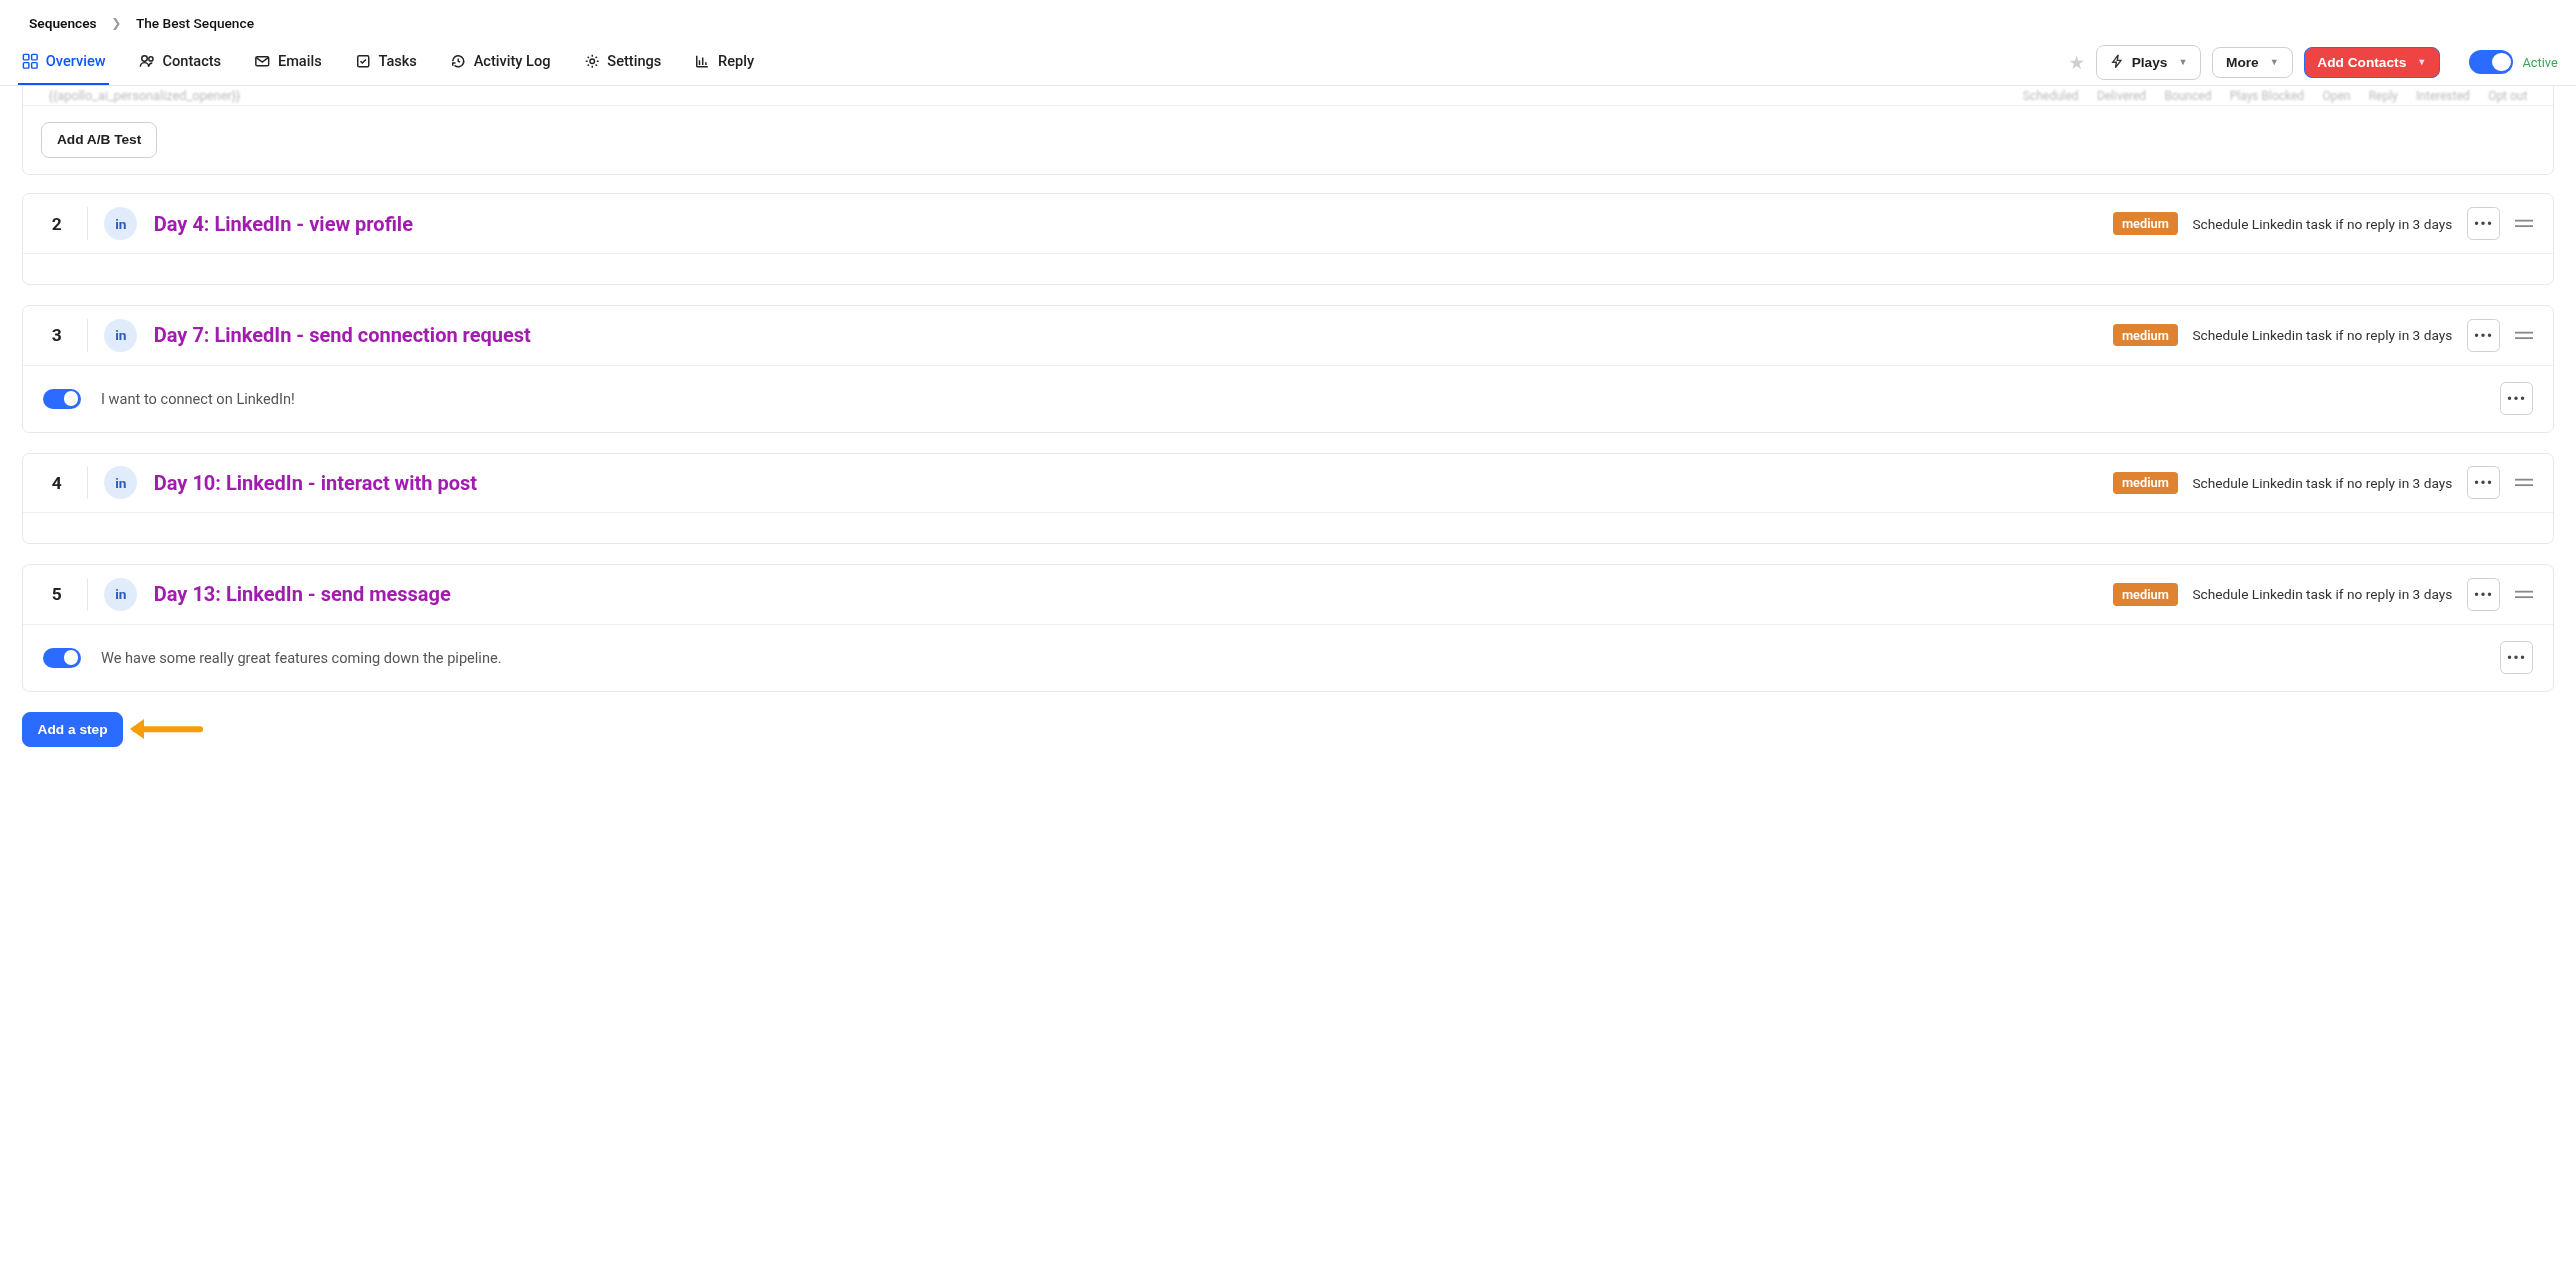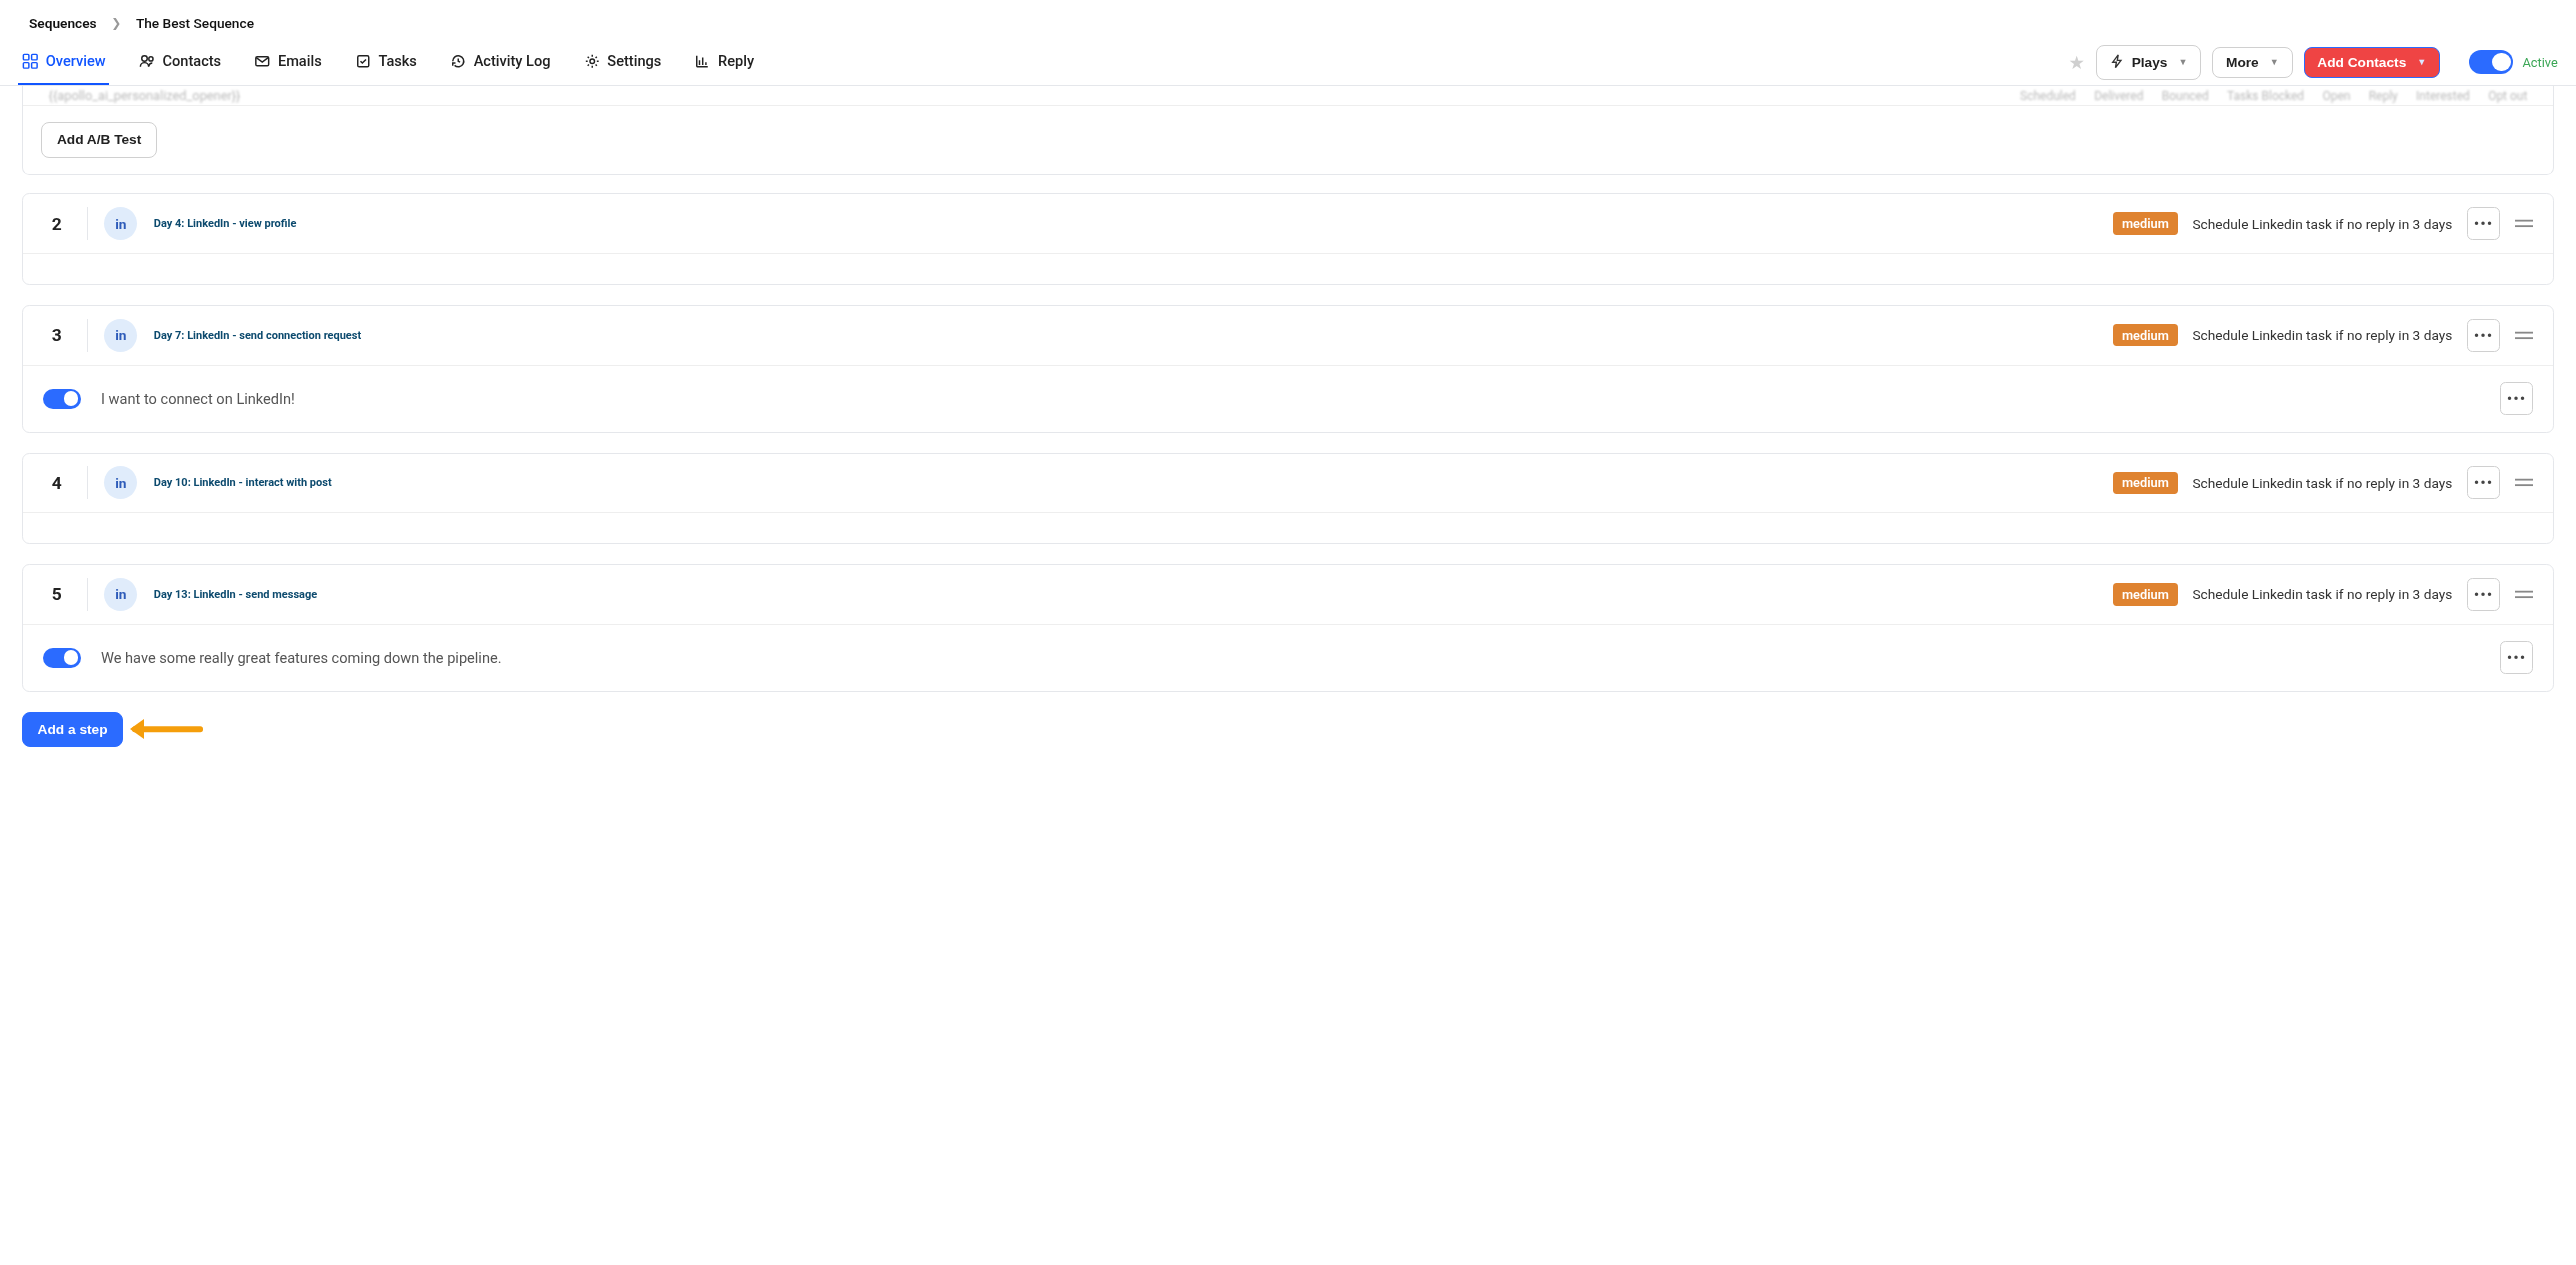--- a/index.html
+++ b/index.html
@@ -133,21 +133,21 @@
   }
   .vline { width: 0.9px; align-self: stretch; background: #e5e7eb; }
   .li-badge {
     width: 33px; height: 33px; border-radius: 50%;
     background: #e0ecfb;
     display: flex; align-items: center; justify-content: center;
     color: #2d5bb9;
     font-weight: 700;
     font-size: 13.7px;
   }
-  .title { font-size: 11px; font-weight: 700; flex: 1; color: #0c4a6e; }
+  .title { font-size: 20px; font-weight: 700; flex: 1; color: #a21caf; }
   .right { display: flex; align-items: center; gap: 14.6px; }
   .pill {
     background: #df8330;
     color: #fff;
     font-weight: 600;
     font-size: 12.8px;
     border-radius: 3.7px;
     padding: 3.7px 9.1px;
   }
   .sched { color: #333; font-size: 13.7px; }
@@ -316,21 +316,21 @@
 
   <div class="canvas">
 
     <div class="cutrow">
       <div class="top">
         <span>{{apollo_ai_personalized_opener}}</span>
         <div class="stats-ghost">
           <span>Scheduled</span>
           <span>Delivered</span>
           <span>Bounced</span>
-          <span>Tasks Blocked</span>
+          <span>Plays Blocked</span>
           <span>Open</span>
           <span>Reply</span>
           <span>Interested</span>
           <span>Opt out</span>
         </div>
       </div>
       <div class="bot">
         <button class="btn ab">Add A/B Test</button>
       </div>
     </div>

